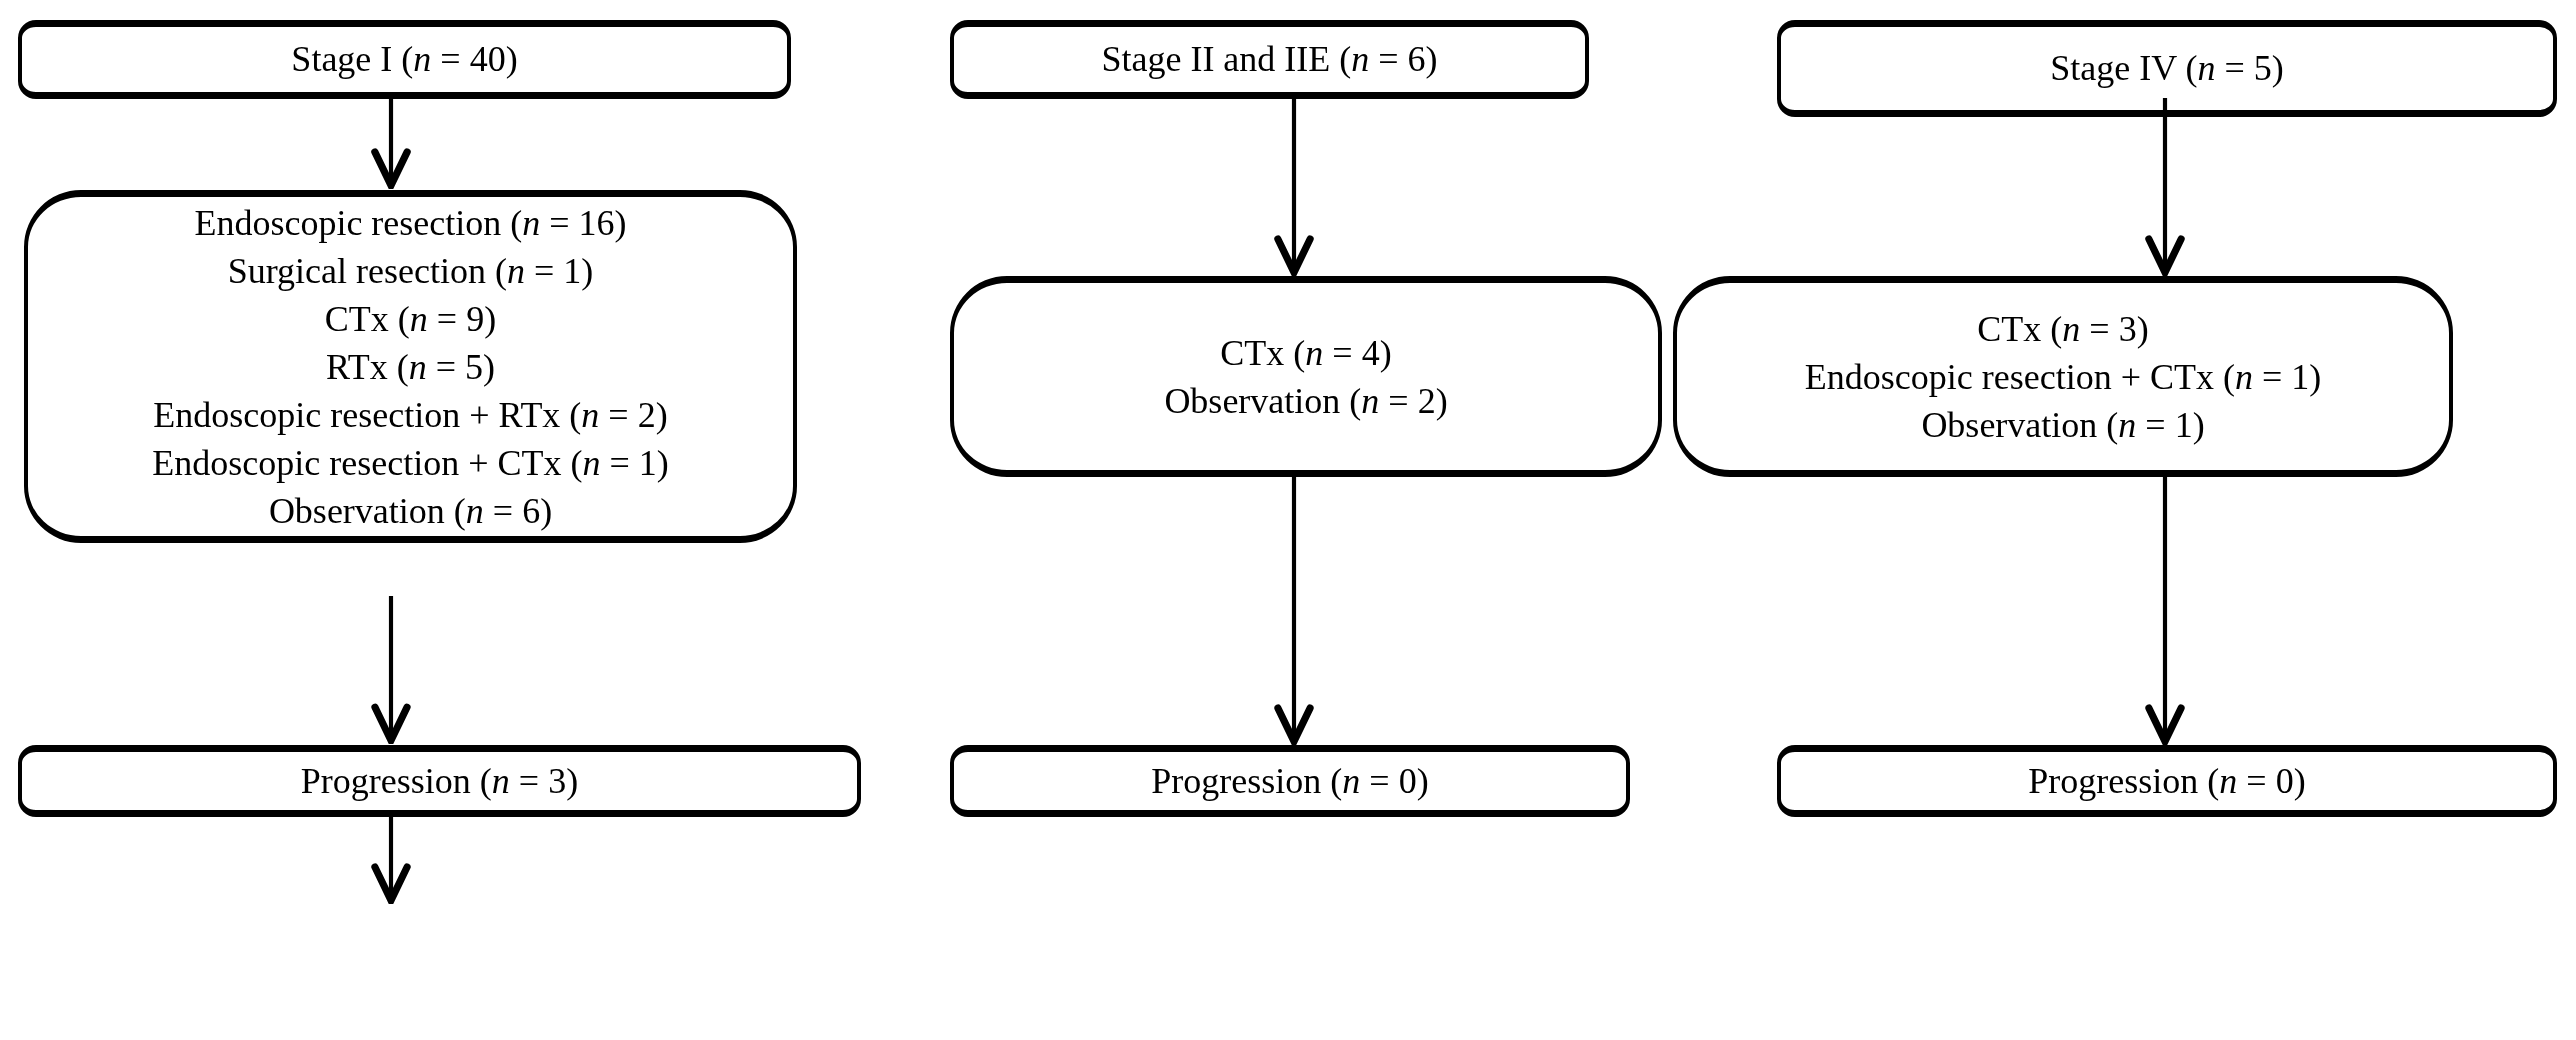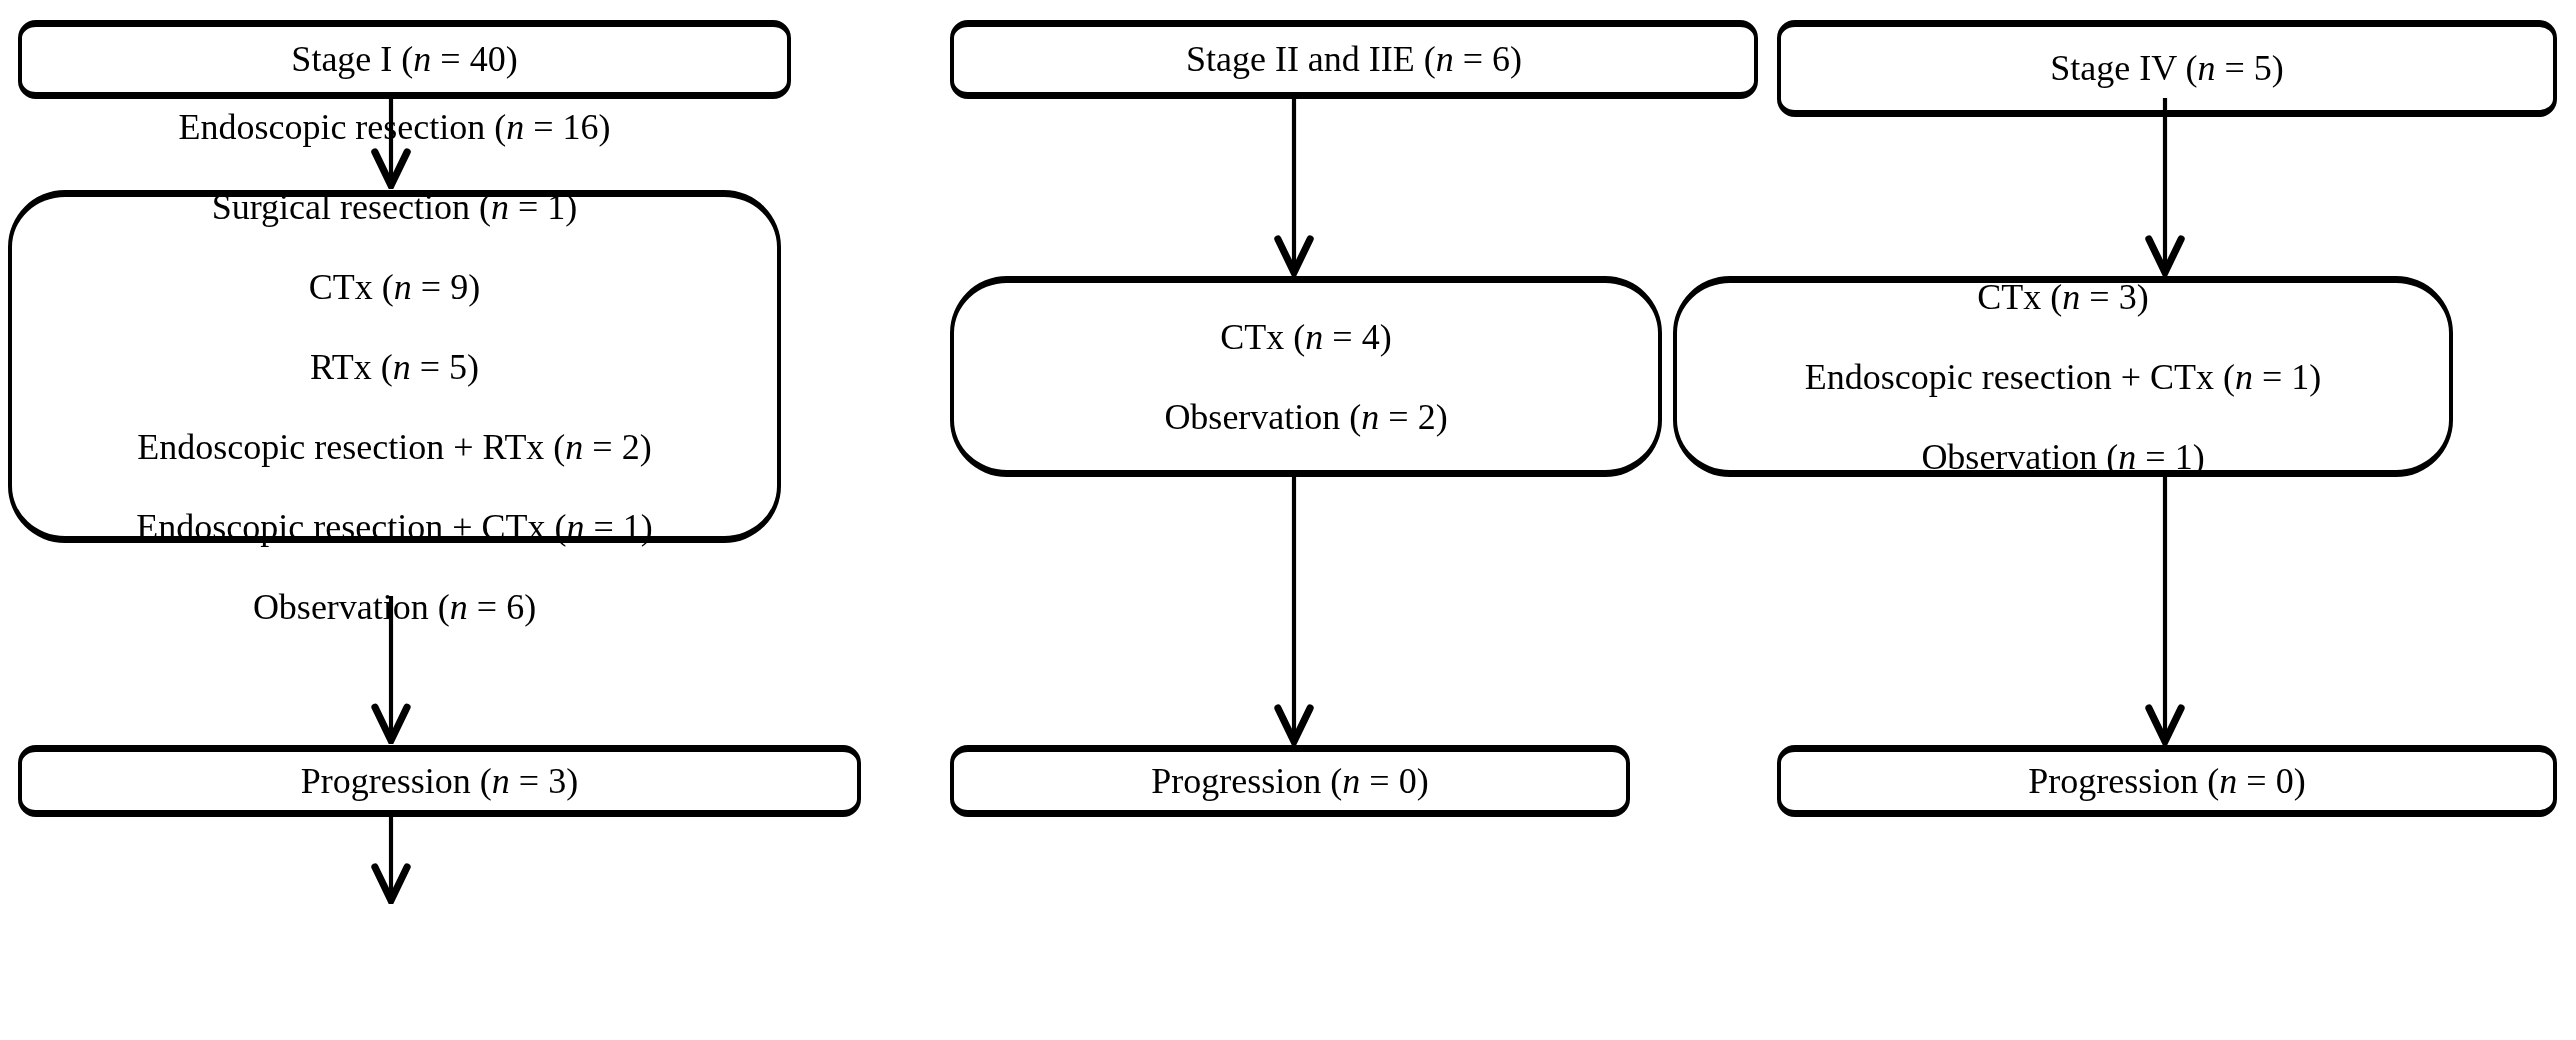--- a/index.html
+++ b/index.html
@@ -27,21 +27,21 @@
     display: flex;
     flex-direction: column;
     align-items: center;
     justify-content: center;
     text-align: center;
   }
   .box.round-big {
     border-radius: 57px;
   }
   .t {
-    margin: 16px;
+    margin: 0;
     font-size: 36px;
     line-height: 48px;
     white-space: nowrap;
     font-style: normal;
   }
   .t em {
     font-style: italic;
   }
   .arrow {
     position: absolute;
@@ -59,21 +59,21 @@
     <p class="t"><span>Stage I (</span><em>n</em><span> = 40)</span></p>
   </div>
 
   <div class="arrow" style="left:355px; top:98px;">
     <svg width="72" height="91" viewBox="0 0 120 152" xmlns="http://www.w3.org/2000/svg">
       <line x1="60" y1="0" x2="60" y2="146" stroke="#000" stroke-width="7"></line>
       <polyline points="33,90 60,146 87,90" fill="none" stroke="#000" stroke-width="12" stroke-linecap="round"></polyline>
     </svg>
   </div>
 
-  <div class="box round-big" style="left:8px; top:190px; width:773px; height:353px;">
+  <div class="box round-big" style="left:24px; top:190px; width:773px; height:353px;">
     <p class="t"><span>Endoscopic resection (</span><em>n</em><span> = 16)</span></p>
     <p class="t"><span>Surgical resection (</span><em>n</em><span> = 1)</span></p>
     <p class="t"><span>CTx (</span><em>n</em><span> = 9)</span></p>
     <p class="t"><span>RTx (</span><em>n</em><span> = 5)</span></p>
     <p class="t"><span>Endoscopic resection + RTx (</span><em>n</em><span> = 2)</span></p>
     <p class="t"><span>Endoscopic resection + CTx (</span><em>n</em><span> = 1)</span></p>
     <p class="t"><span>Observation (</span><em>n</em><span> = 6)</span></p>
   </div>
 
   <div class="arrow" style="left:355px; top:596px;">
@@ -88,21 +88,21 @@
   </div>
 
   <div class="arrow" style="left:355px; top:817px;">
     <svg width="72" height="87" viewBox="0 0 120 146" xmlns="http://www.w3.org/2000/svg">
       <line x1="60" y1="0" x2="60" y2="140" stroke="#000" stroke-width="7"></line>
       <polyline points="33,84 60,140 87,84" fill="none" stroke="#000" stroke-width="12" stroke-linecap="round"></polyline>
     </svg>
   </div>
 
 
-  <div class="box" style="left:950px; top:19.7px; width:808px; height:79px;">
+  <div class="box" style="left:950px; top:19.7px; width:639px; height:79px;">
     <p class="t"><span>Stage II and IIE (</span><em>n</em><span> = 6)</span></p>
   </div>
 
   <div class="arrow" style="left:1258px; top:98px;">
     <svg width="72" height="178" viewBox="0 0 120 298" xmlns="http://www.w3.org/2000/svg">
       <line x1="60" y1="0" x2="60" y2="292" stroke="#000" stroke-width="7"></line>
       <polyline points="33,236 60,292 87,236" fill="none" stroke="#000" stroke-width="12" stroke-linecap="round"></polyline>
     </svg>
   </div>
 

